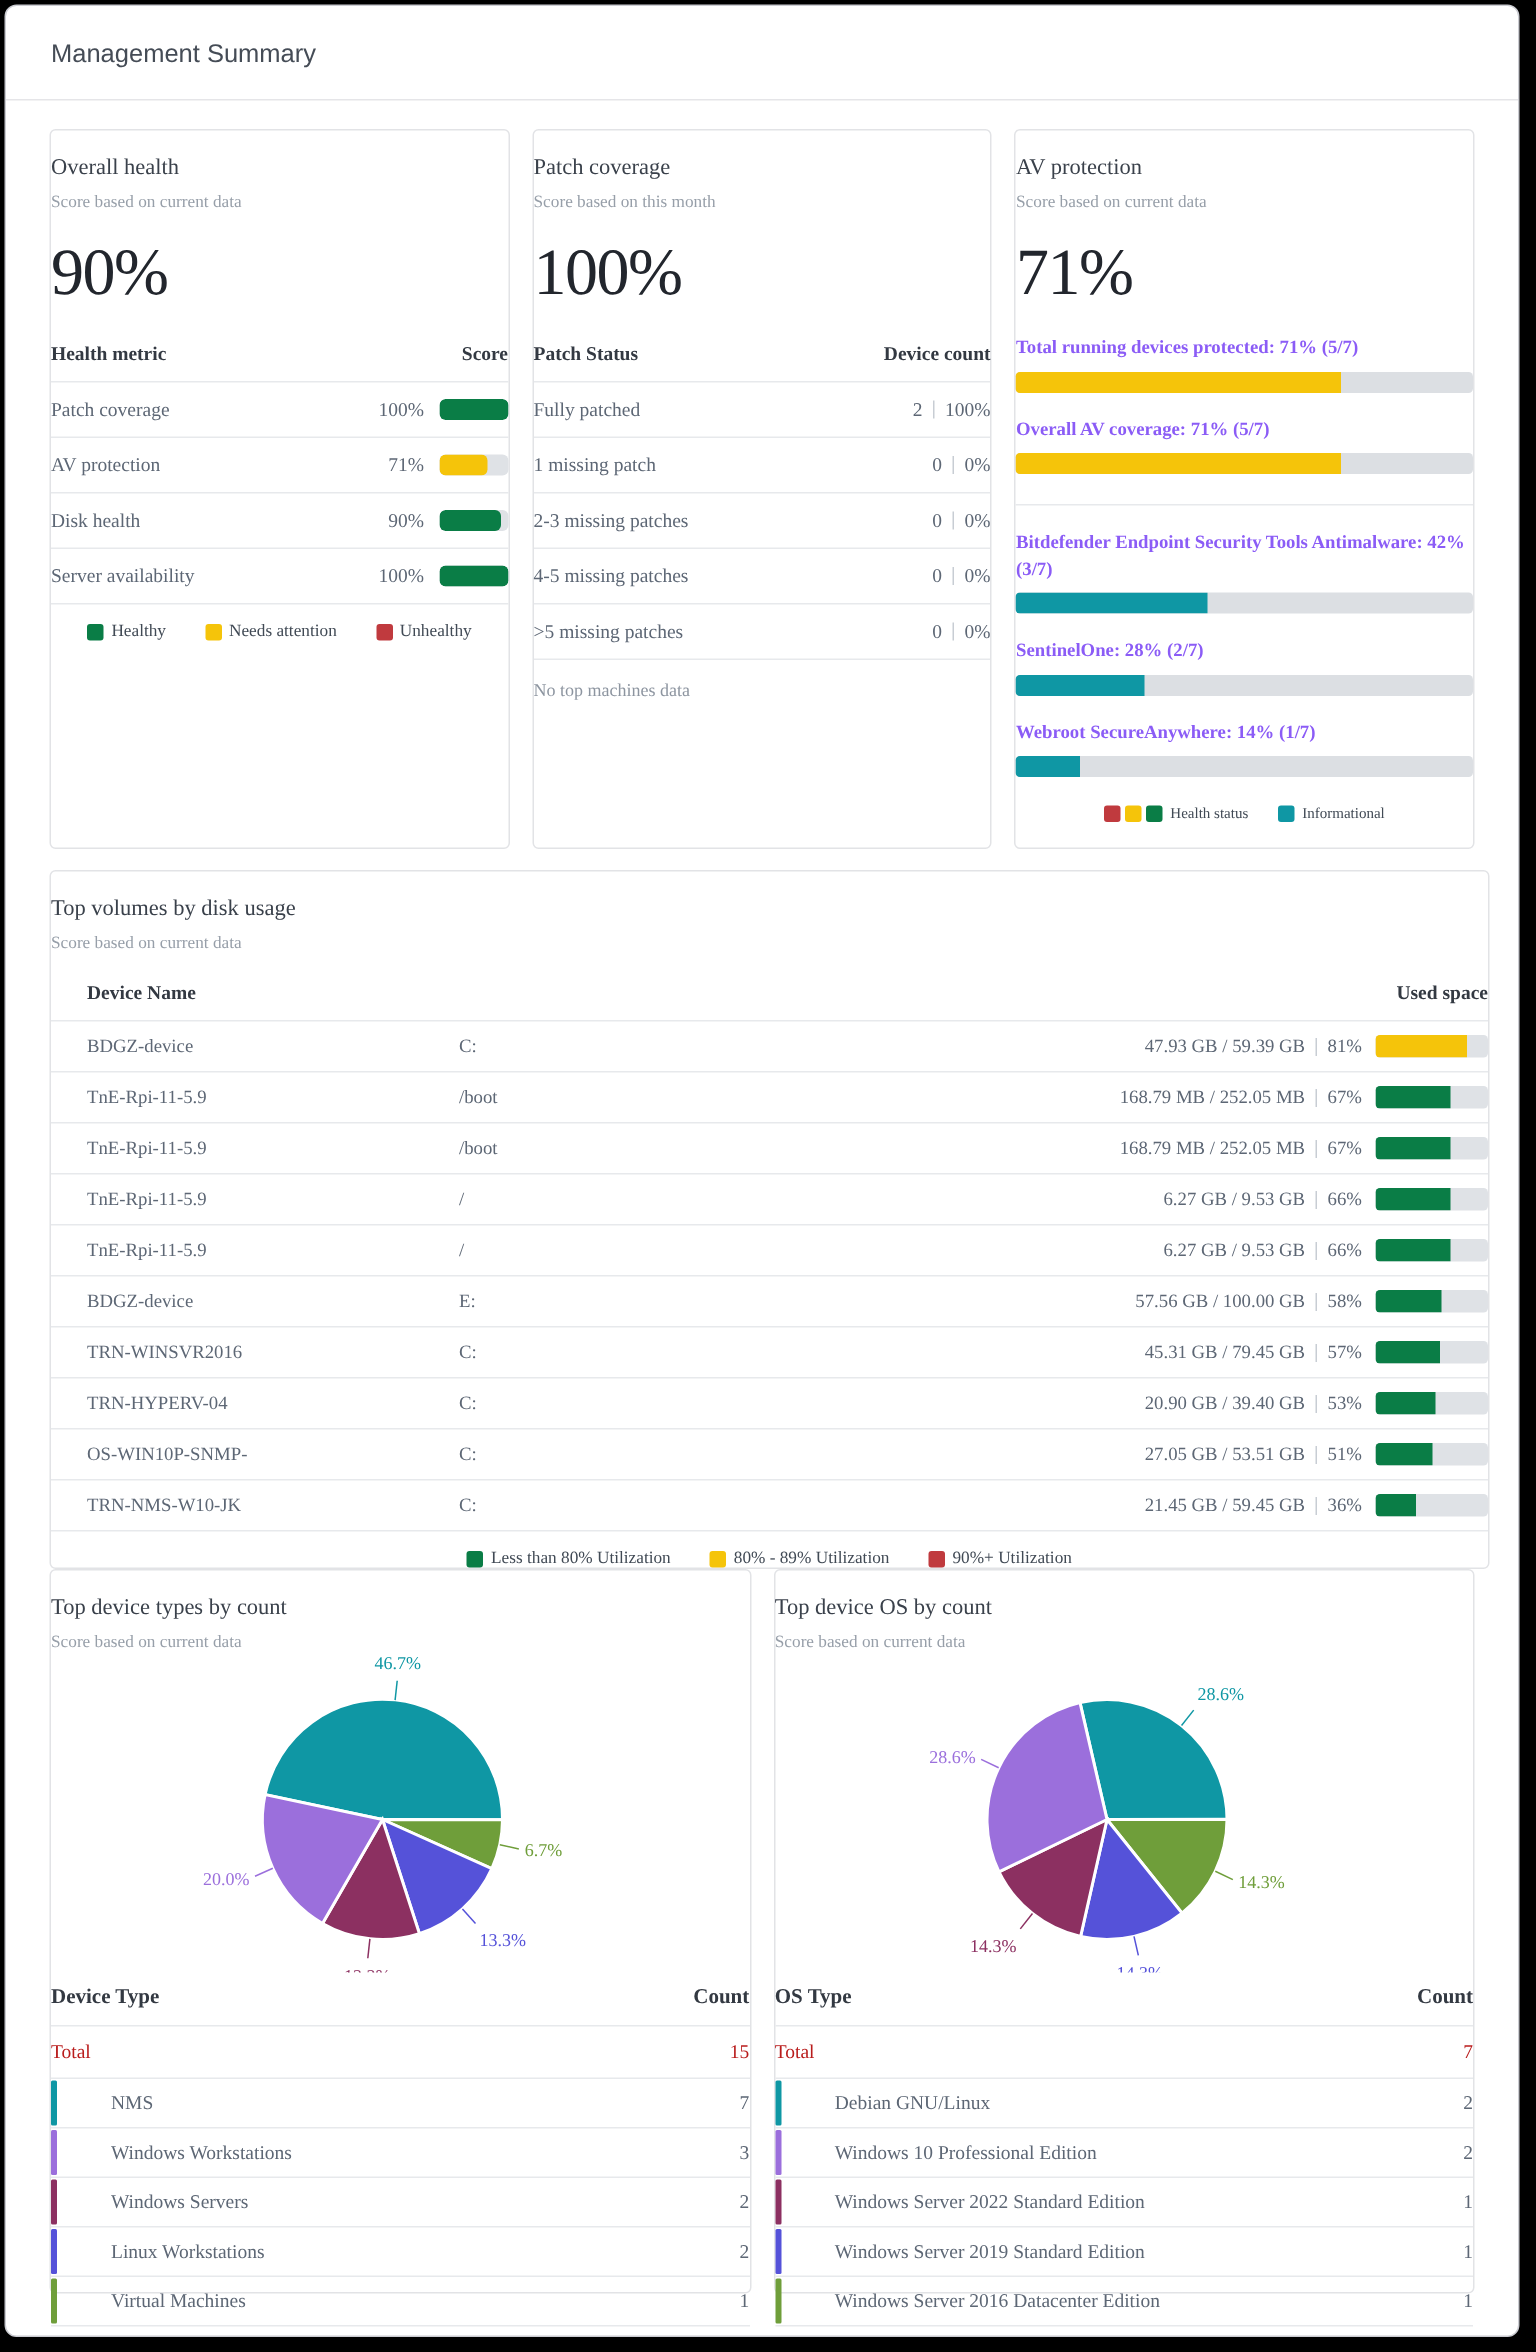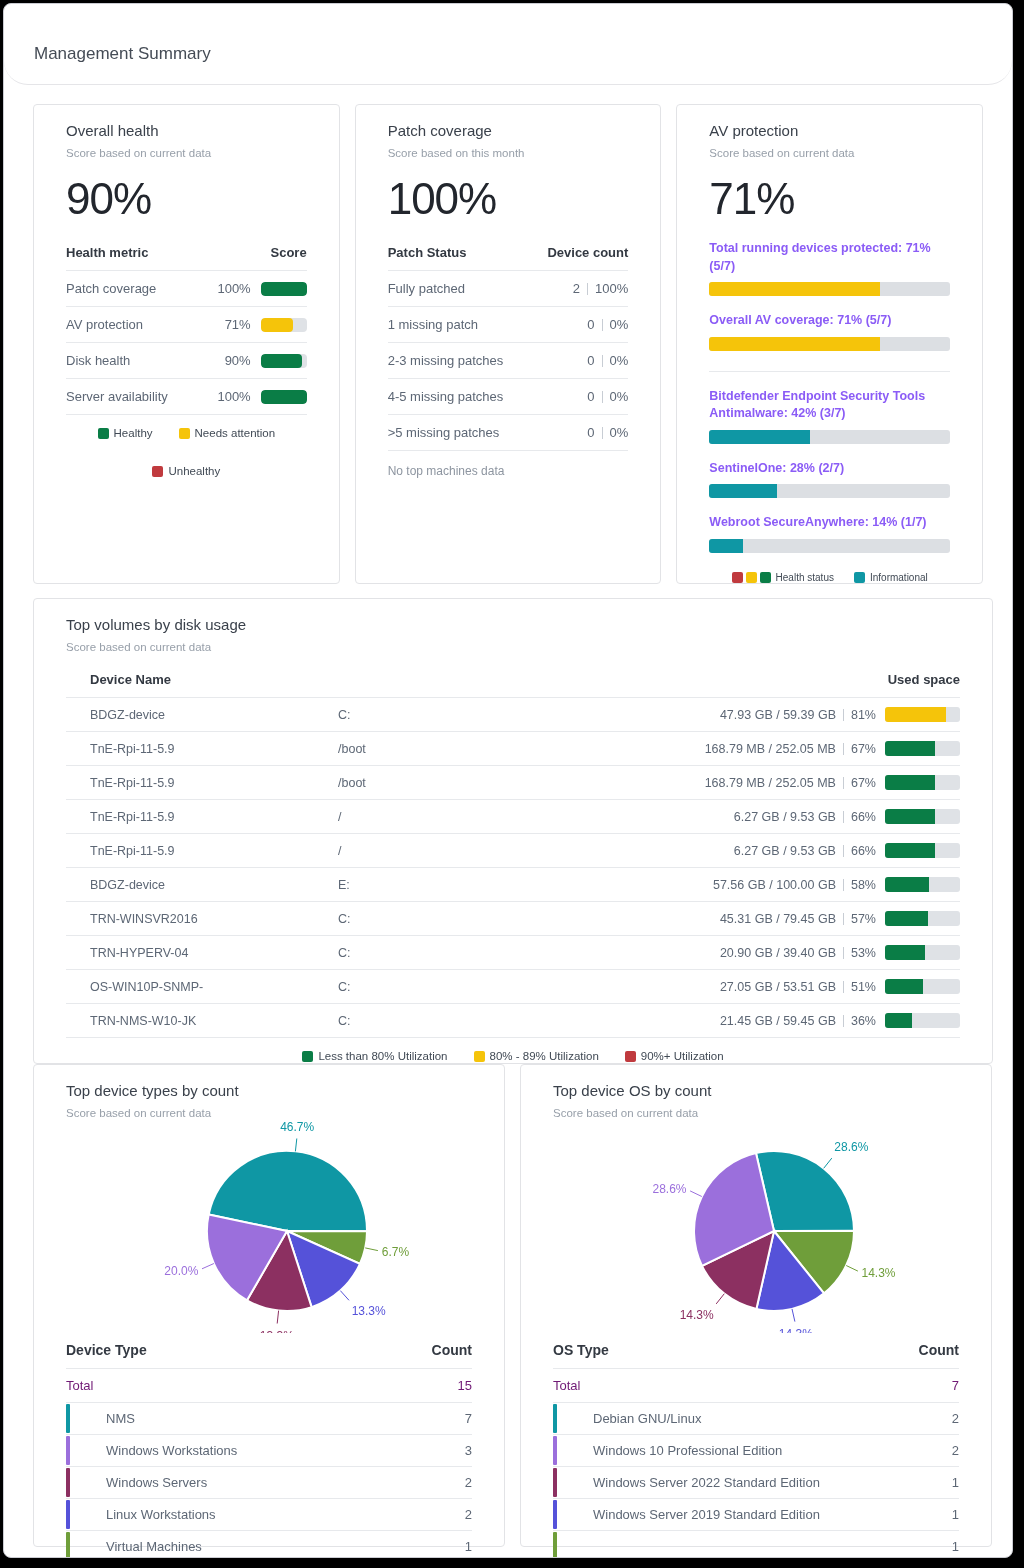--- a/index.html
+++ b/index.html
@@ -5,25 +5,25 @@
   * { box-sizing: border-box; margin: 0; padding: 0; }
   body {
     margin: 0; background: #000;
     font-family: "Liberation Sans", sans-serif;
     width: 1024px; height: 1568px; position: relative;
   }
   .page {
     position: absolute; left: 3px; top: 3px; width: 1010px; height: 1555px;
     background: #fff; border: 1px solid #cbccd2; border-radius: 8px; overflow: hidden;
   }
-  .page-header { padding: 40px 30px 20px; border-bottom: 1px solid #e5e5e8; border-radius: 24px; }
+  .page-header { padding: 22px 30px 20px; border-bottom: 1px solid #e5e5e8; }
   .page-title { font-size: 17px; font-weight: 500; color: #454c56; }
   .content { padding: 19px 29px; }
   .cards-row { display: flex; gap: 15px; }
-  .card { border: 1px solid #e2e3e6; border-radius: 4px; background: #fff; padding: 17px 32px; }
+  .card { border: 1px solid #e2e3e6; border-radius: 4px; background: #fff; padding: 17px 0; font-family: Liberation Serif, serif; }
   .card.small { width: 310px; height: 480px; }
   .card.wide { width: 960px; height: 466px; margin-top: 14px; }
   .card.half { width: 472px; height: 483px; }
   .bottom-row { }
   .card-title { font-size: 15px; font-weight: 500; color: #3a414b; }
   .card-sub { font-size: 11.5px; color: #979fa9; margin-top: 8px; }
   .score { font-size: 44px; font-weight: 500; color: #22262d; margin-top: 15px; letter-spacing: -1px; }
 
   .tbl-head { display: flex; justify-content: space-between; margin-top: 21px;
     padding-bottom: 10px; border-bottom: 1px solid #e7e9ec; font-size: 13px; font-weight: 600; color: #333942; }
@@ -57,21 +57,21 @@
   .vol-row { display: flex; align-items: center; padding: 9px 0; border-bottom: 1px solid #e7e9ec;
     font-size: 12.5px; color: #5d6775; min-height: 34px; }
   .vol-right { margin-left: auto; display: inline-flex; align-items: center; }
   .vol-bar { width: 75px; height: 15px; border-radius: 3px; background: #dfe2e6; overflow: hidden; margin-left: 9px; }
   .vol-fill { display: block; height: 100%; }
 
   .pie-svg { display: block; margin-top: 2px; }
   .pie-label { font-size: 12px; }
   .dt-head { display: flex; justify-content: space-between; font-size: 14px; font-weight: 600;
     color: #333942; padding: 9px 0 10px; border-bottom: 1px solid #e7e9ec; }
-  .total-row { display: flex; justify-content: space-between; font-size: 13px; color: #701a75;
+  .total-row { display: flex; justify-content: space-between; font-size: 13px; color: #b91c1c;
     padding: 9px 0; border-bottom: 1px solid #e7e9ec; }
   .type-row { display: flex; align-items: stretch; border-bottom: 1px solid #e7e9ec;
     font-size: 13px; color: #5d6775; }
   .tick { width: 4px; border-radius: 1px; margin: 1px 0; flex: none; }
   .type-label { margin-left: 36px; padding: 8px 0; }
   .type-count { margin-left: auto; padding: 8px 0; }
 </style>
 </head>
 <body>
 
@@ -480,20 +480,21 @@
               <span class="type-label">Windows Server 2022 Standard Edition</span>
               <span class="type-count">1</span>
             </div>
             <div class="type-row">
               <span class="tick" style="background: rgb(85, 82, 217);"></span>
               <span class="type-label">Windows Server 2019 Standard Edition</span>
               <span class="type-count">1</span>
             </div>
             <div class="type-row">
               <span class="tick" style="background: rgb(111, 158, 58);"></span>
+              <span class="type-label">Windows Server 2016 Datacenter Edition</span>
               <span class="type-count">1</span>
             </div>
           </div>
       </div>
     </div>
 
   </div>
 </div>
 
 </body></html>

